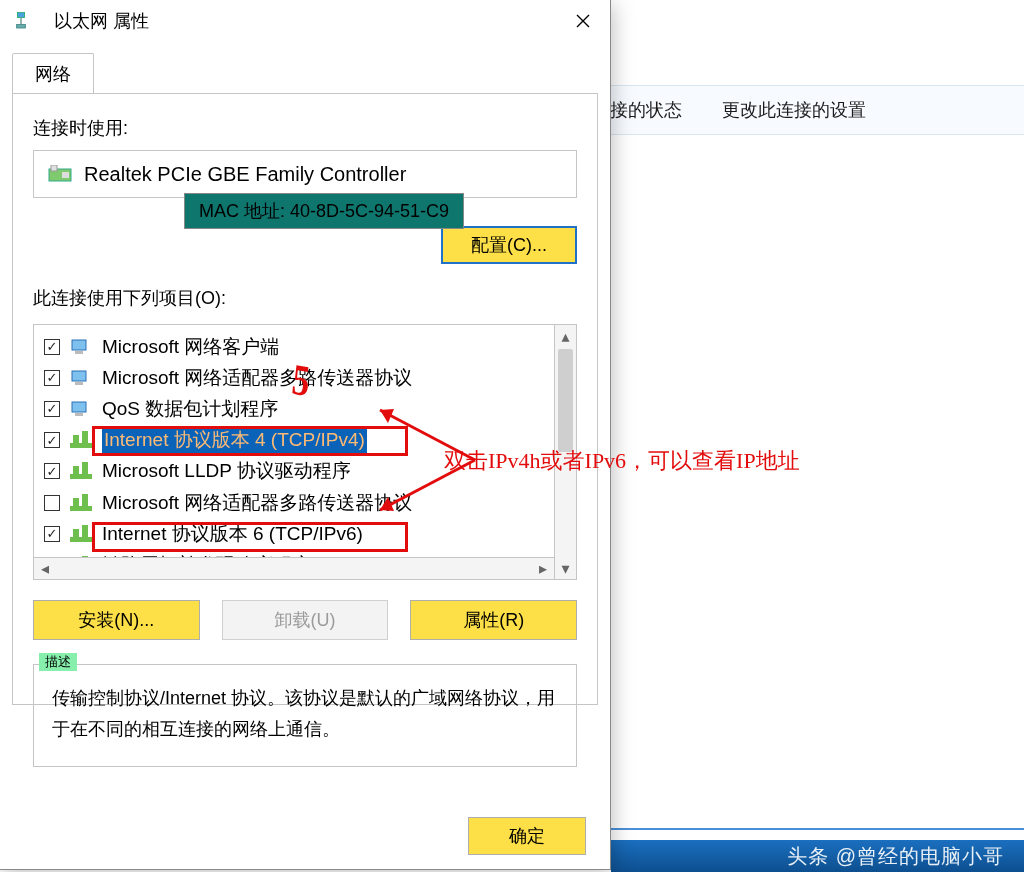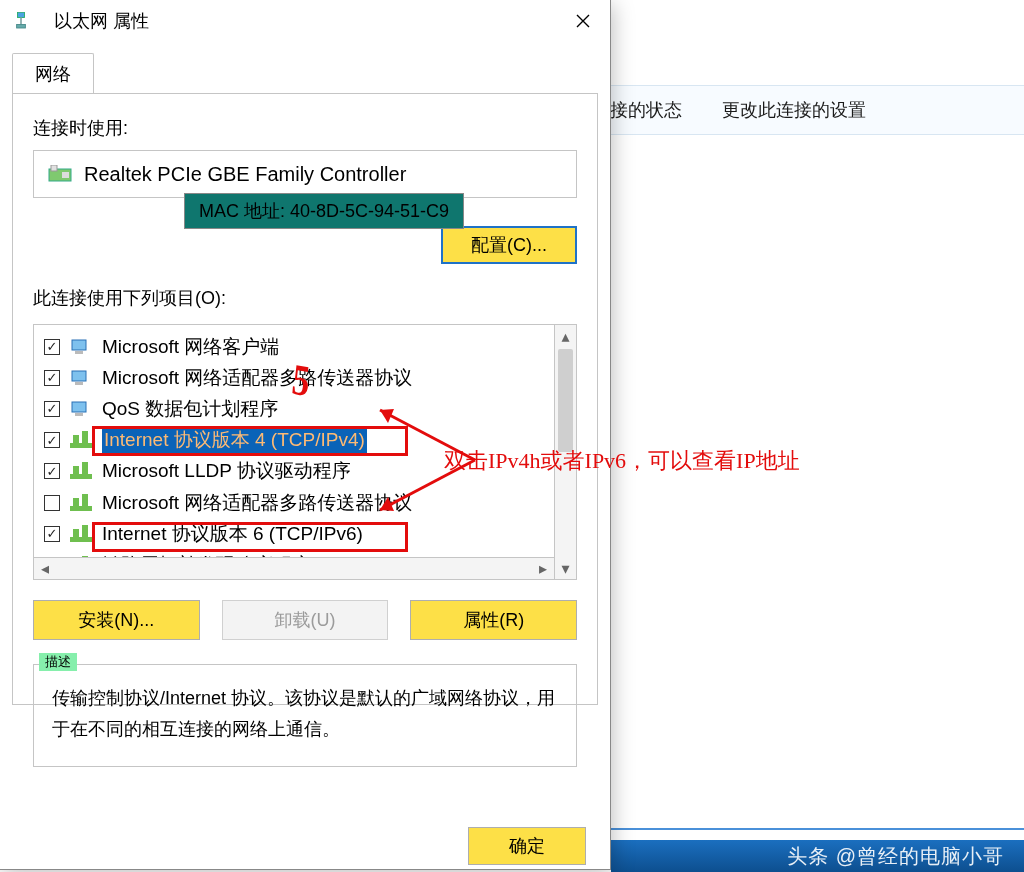--- a/index.html
+++ b/index.html
@@ -48,21 +48,21 @@
 .vscroll .arr { height: 22px; display: flex; align-items: center; justify-content: center; color: #666; }
 .vscroll .thumb { flex: 1; margin: 2px 3px; background: #cfcfcf; border-radius: 2px; max-height: 110px; }
 
 .btn-row { display: flex; gap: 22px; margin-top: 20px; }
 .btn-row .win-btn { flex: 1; height: 40px; }
 
 .desc-group { border: 1px solid #c5c5c5; margin-top: 24px; position: relative; padding: 18px 18px 22px 18px; }
 .desc-group legend { position: absolute; top: -12px; left: 5px; background: #86efac; padding: 0 6px; font-size: 13px; }
 .desc-text { font-size: 18px; line-height: 1.7; }
 
-.dlg-btn-row { position: absolute; bottom: 4px; right: 24px; display: flex; gap: 32px; }
+.dlg-btn-row { position: absolute; bottom: 14px; right: 24px; display: flex; gap: 32px; }
 .dlg-btn-row .win-btn { width: 118px; height: 38px; }
 
 .annotation { position: absolute; top: 446px; left: 444px; color: #e30c0c; font-size: 22px; font-family: "SimSun", serif; z-index: 30; white-space: nowrap; }
 .annotation-5 { position: absolute; top: 355px; left: 290px; color: #e30c0c; font-size: 44px; font-family: "SimSun", serif; z-index: 30; font-weight: bold; transform: scaleX(.8) rotate(8deg); }
 
 .arrow-svg { position: absolute; top: 395px; left: 370px; width: 110px; height: 130px; z-index: 29; pointer-events: none; }
 </style>
 </head>
 <body>
 

